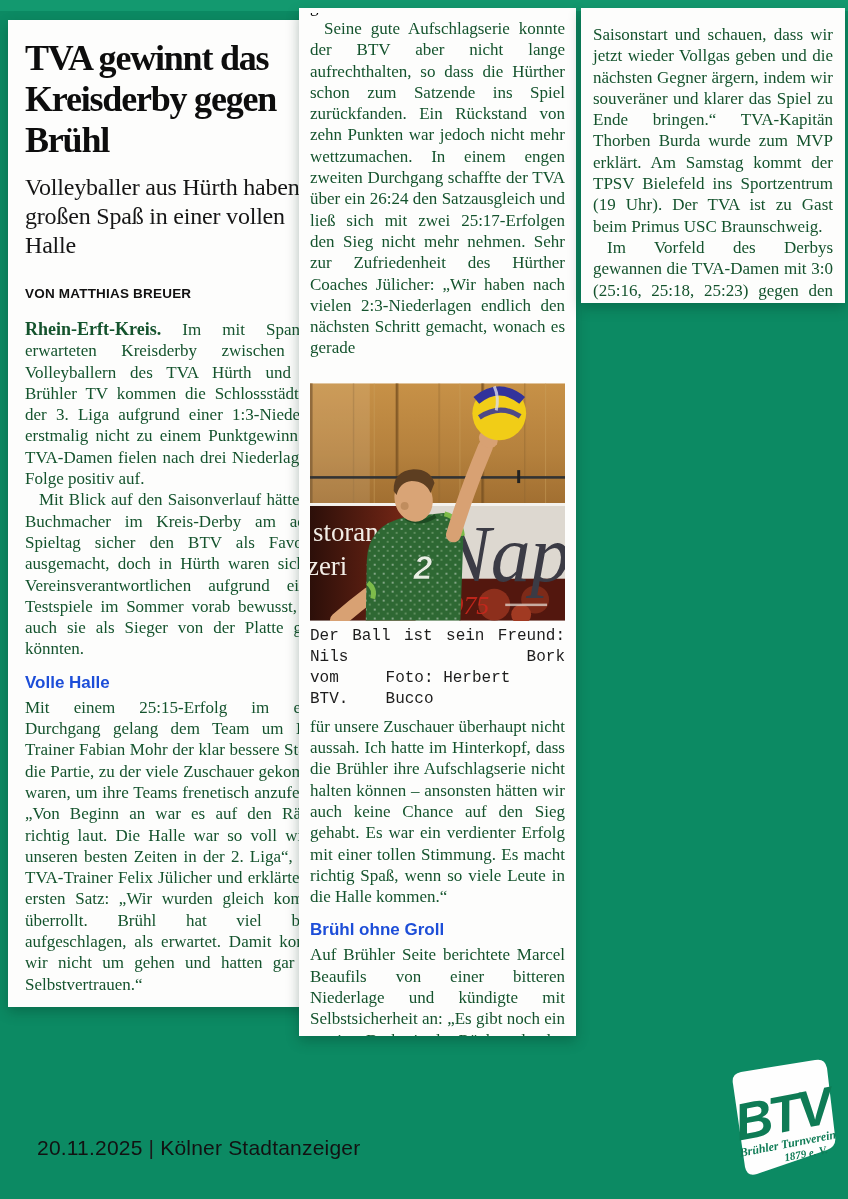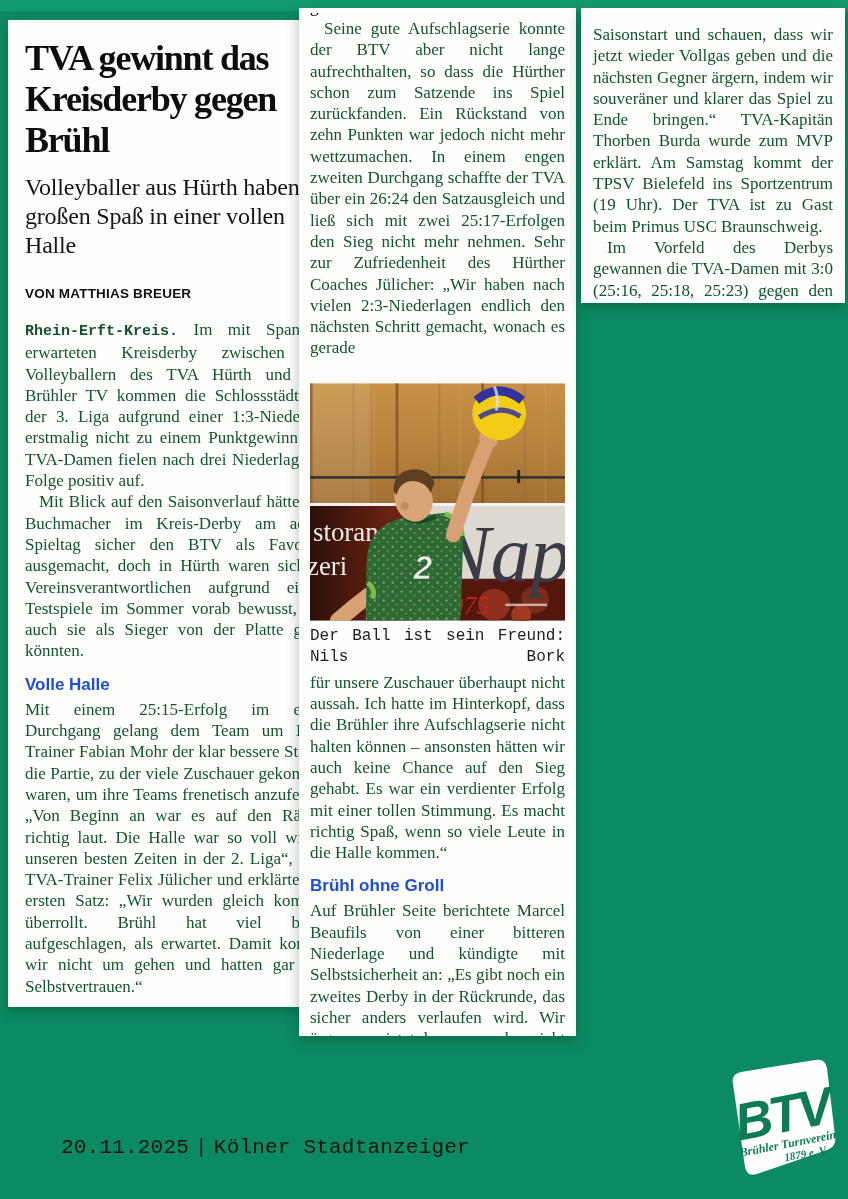--- a/index.html
+++ b/index.html
@@ -16,38 +16,38 @@
   .headline{margin:0;font-family:"Liberation Serif",serif;font-weight:700;
             font-size:36px;line-height:41px;letter-spacing:-1.2px;color:#0d0d0d;}
   .subhead{margin:12px 0 0 0;font-family:"Liberation Serif",serif;font-weight:400;
            font-size:24px;line-height:29px;letter-spacing:-0.2px;color:#161616;}
   .byline{margin:26px 0 18px 0;font-family:"Liberation Sans",sans-serif;font-weight:700;
           font-size:13.5px;letter-spacing:.2px;color:#111;}
 
   .body-text{margin:0;font-family:"Liberation Serif",serif;font-size:17px;line-height:21.3px;
              color:#14532d;text-align:justify;hyphens:auto;-webkit-hyphens:auto;}
   .indent{text-indent:14px;}
-  .lead{font-family:Liberation Mono, monospace;font-weight:700;font-size:15px;margin-top:36px;}
+  .lead{font-family:Liberation Serif, serif;font-weight:700;font-size:18px;margin-top:36px;}
   .crosshead{margin:13px 0 4px 0;font-family:"Liberation Sans",sans-serif;font-weight:700;
              font-size:17px;color:#1d4ed8;}
 
   .clip-frag{height:5px;overflow:hidden;}
   .clip-frag span{display:block;margin-top:-16px;font-size:17px;font-family:"Liberation Serif",serif;}
 
   figure{margin:24px 0 0 0;}
   .photo{display:block;width:255px;height:238px;}
   figcaption{margin-top:5px;font-family:Liberation Mono, monospace;font-size:16px;
              line-height:21px;color:#1d1d1d;}
   .cap-l1{text-align:justify;text-align-last:justify;}
   .cap-row{display:flex;justify-content:space-between;margin-bottom:6px;}
 
   .after-photo{margin-top:4px;}
 
-  .footer-dateline{position:absolute;left:37px;top:1136px;font-family:Liberation Mono, monospace;
-                   font-size:21px;color:#121212;letter-spacing:.2px;margin-left:24px;}
+  .footer-dateline{position:absolute;left:37px;top:1136px;font-family:Liberation Sans, sans-serif;
+                   font-size:21px;color:#121212;letter-spacing:.2px;}
   .footer-dateline .sep{padding:0 6px;color:#1b1b1b;}
 
   .logo{position:absolute;left:703px;top:1044px;width:140px;height:150px;}
 </style>
 </head>
 <body>
 
 <div class="page">
   <div class="top-strip"></div>
 
@@ -131,20 +131,24 @@
         <g>
           <circle cx="190" cy="30" r="27" fill="#f1cd17"></circle>
           <path d="M167 17 Q190 -2 213 17" stroke="#32329b" stroke-width="9" fill="none"></path>
           <path d="M170 34 Q191 20 211 33" stroke="#32329b" stroke-width="5" fill="none" opacity="0.85"></path>
           <path d="M185 3 Q190 14 187 27" stroke="#d9d9e8" stroke-width="3" fill="none" opacity="0.8"></path>
         </g>
       </svg>
 
       <figcaption>
         <div class="cap-l1">Der Ball ist sein Freund: Nils Bork</div>
+        <div class="cap-row">
+          <span>vom BTV.</span>
+          <span>Foto: Herbert Bucco</span>
+        </div>
       </figcaption>
     </figure>
 
     <p class="body-text after-photo">für unsere Zuschauer überhaupt nicht aussah. Ich hatte im Hinterkopf, dass die Brühler ihre Aufschlagserie nicht halten können – ansonsten hätten wir auch keine Chance auf den Sieg gehabt. Es war ein verdienter Erfolg mit einer tollen Stimmung. Es macht richtig Spaß, wenn so viele Leute in die Halle kommen.“</p>
     <h3 class="crosshead">Brühl ohne Groll</h3>
     <p class="body-text">Auf Brühler Seite berichtete Marcel Beaufils von einer bitteren Niederlage und kündigte mit Selbstsicherheit an: „Es gibt noch ein zweites Derby in der Rückrunde, das sicher anders verlaufen wird. Wir ärgern uns jetzt, lassen uns aber nicht verunsichern. Wir hatten einen guten</p>
   </section>
 
   <section class="article-box box-right">
     <p class="body-text">Saisonstart und schauen, dass wir jetzt wieder Vollgas geben und die nächsten Gegner ärgern, indem wir souveräner und klarer das Spiel zu Ende bringen.“ TVA-Kapitän Thorben Burda wurde zum MVP erklärt. Am Samstag kommt der TPSV Bielefeld ins Sportzentrum (19 Uhr). Der TVA ist zu Gast beim Primus USC Braunschweig.</p>

